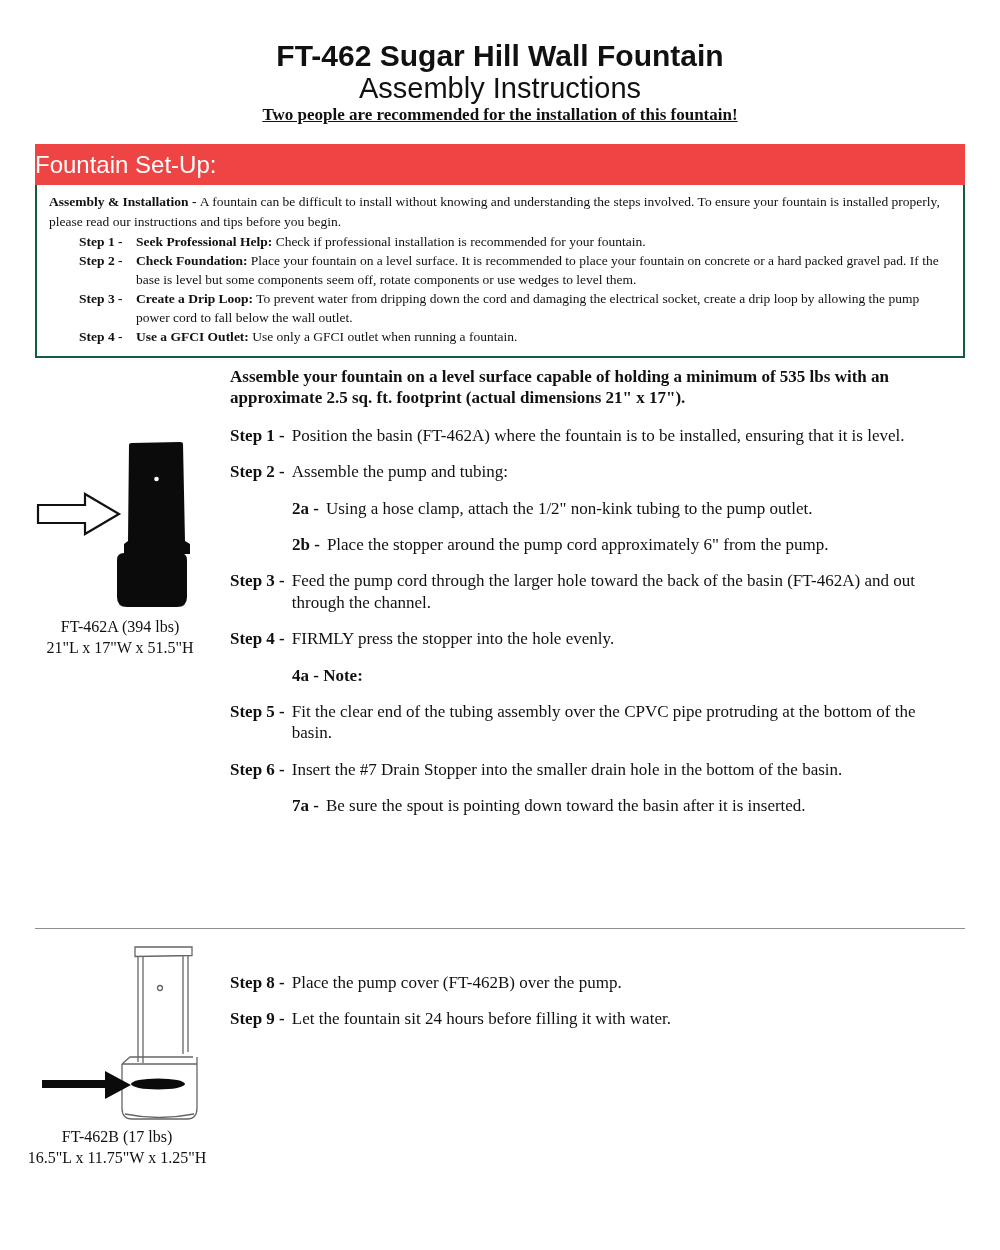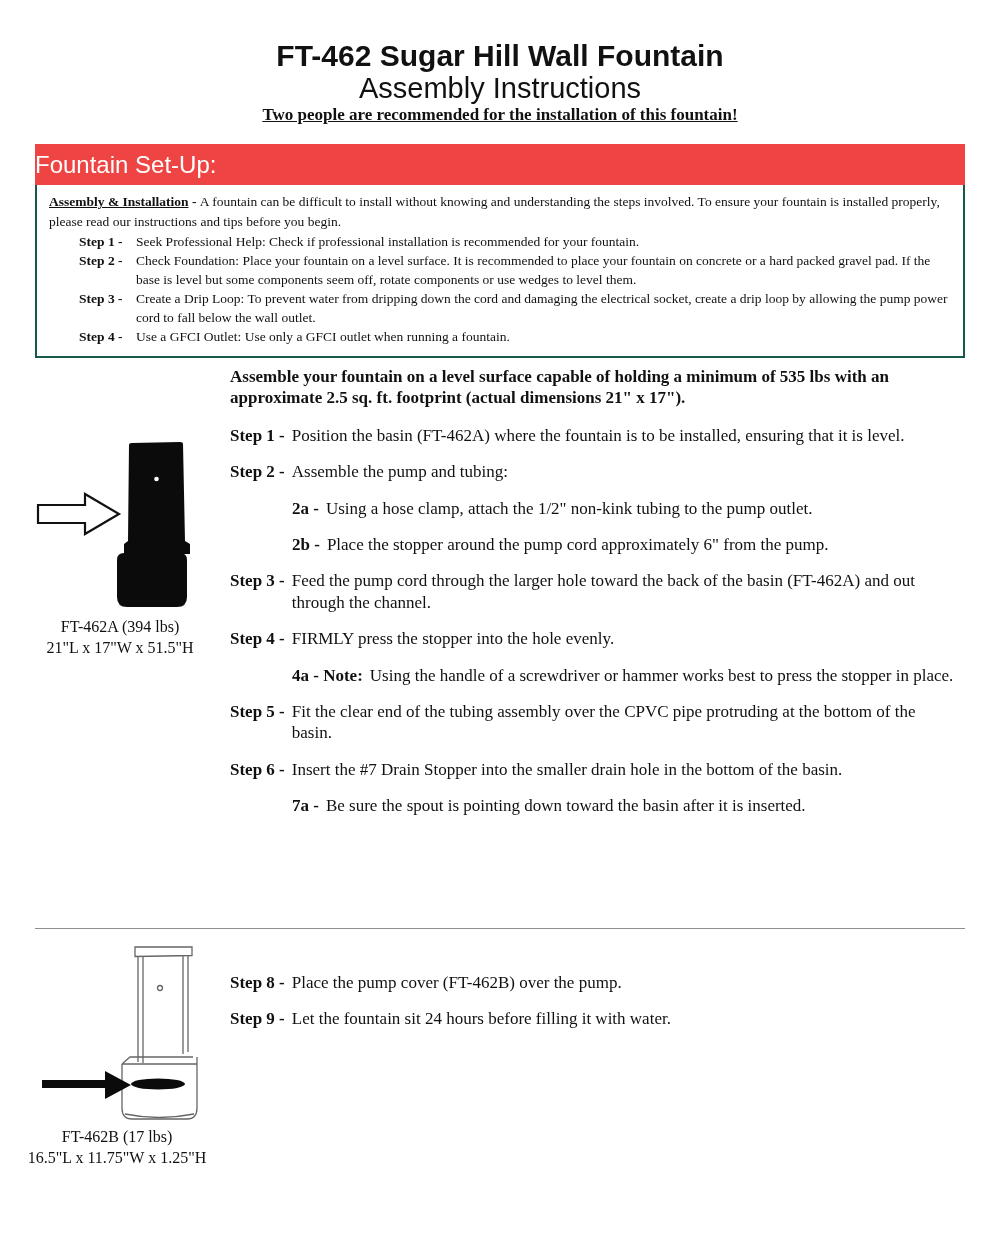--- a/index.html
+++ b/index.html
@@ -9,25 +9,25 @@
   .title{padding-top:39px;text-align:center;font-family:"Liberation Sans",sans-serif;
          font-weight:bold;font-size:30px;line-height:1.1;}
   .subtitle{text-align:center;font-family:"Liberation Sans",sans-serif;font-size:29px;line-height:1.15;}
   .note{text-align:center;font-size:17px;font-weight:bold;text-decoration:underline;}
   
   .greenbar{margin:19px 35px 0;height:41px;line-height:41px;background:#ef4444;color:#fff;
             font-family:"Liberation Sans",sans-serif;font-size:24px;text-align:left;}
   .setupbox{margin:0 35px;border:2px solid #17594a;border-top:none;background:#fff;
             padding:7px 12px 9px;font-size:13.5px;line-height:1.42;}
   .bintro{margin-bottom:1px;}
-  .bintro .lbl{font-weight:bold;text-decoration:underline;}
+  .bintro .lbl{font-weight:bold;}
   .bintro .sep{font-weight:bold;}
   .bstep{display:flex;margin-left:30px;}
   .bprefix{font-weight:bold;flex:0 0 57px;}
-  .btext .blbl{font-weight:normal;}
+  .btext .blbl{font-weight:bold;}
   
   .maincol{position:absolute;left:230px;top:366px;width:724px;font-size:17px;line-height:1.26;}
   .mintro{font-weight:bold;width:700px;margin-bottom:16px;}
   .mstep{display:flex;margin-bottom:15px;}
   .mstep.sub{margin-left:62px;}
   .mprefix{font-weight:bold;white-space:nowrap;margin-right:7px;flex:0 0 auto;}
   
   .figA{position:absolute;left:33px;top:437px;}
   .figB{position:absolute;left:33px;top:938px;}
   .figlabel{position:absolute;text-align:center;font-size:16px;line-height:1.33;}
@@ -101,21 +101,20 @@
     <div class="mstep">
       <span class="mprefix">Step 3 -</span>
       <span>Feed the pump cord through the larger hole toward the back of the basin (FT-462A) and out through the channel.</span>
     </div>
     <div class="mstep">
       <span class="mprefix">Step 4 -</span>
       <span>FIRMLY press the stopper into the hole evenly.</span>
     </div>
     <div class="mstep sub">
       <span class="mprefix">4a - Note:</span>
-      <span>Using the handle of a screwdriver or hammer works best to press the stopper in place.</span>
     </div>
     <div class="mstep">
       <span class="mprefix">Step 5 -</span>
       <span>Fit the clear end of the tubing assembly over the CPVC pipe protruding at the bottom of the basin.</span>
     </div>
     <div class="mstep">
       <span class="mprefix">Step 6 -</span>
       <span>Insert the #7 Drain Stopper into the smaller drain hole in the bottom of the basin.</span>
     </div>
     <div class="mstep sub">

